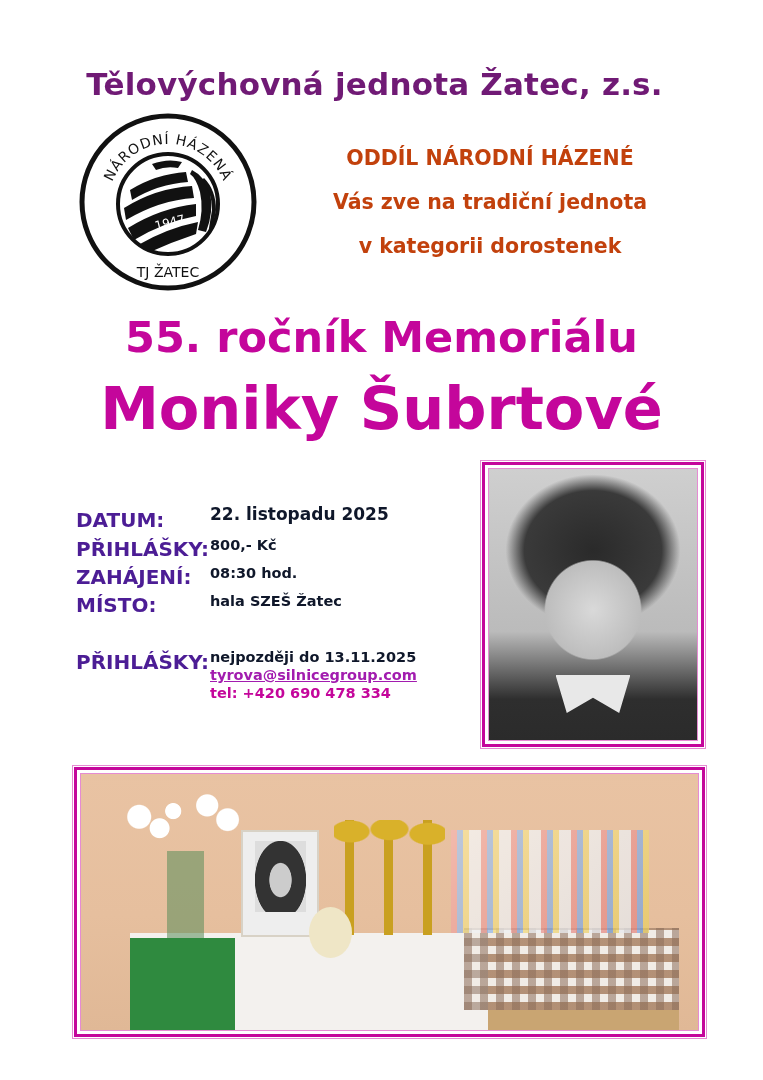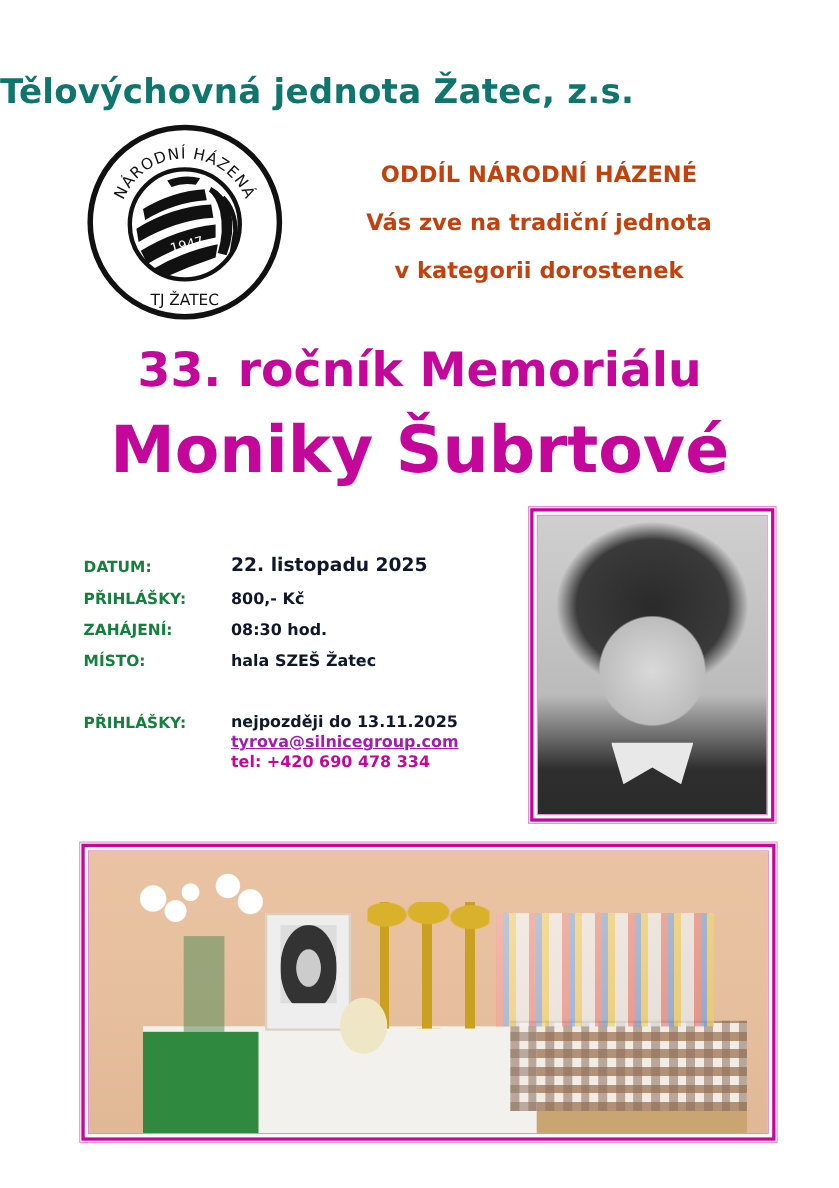--- a/index.html
+++ b/index.html
@@ -1,25 +1,25 @@
 <!DOCTYPE html>
 <html><head>
 <meta charset="utf-8">
 <style>
   html, body { margin:0; padding:0; background:#ffffff; }
   body { width:763px; height:1080px; position:relative; overflow:hidden; font-family:"DejaVu Sans", sans-serif; color:#000; }
   .abs { position:absolute; }
-  .org-title { left:0; width:749px; top:66px; text-align:left; font-weight:bold; font-size:31px; letter-spacing:0.2px; color:#0f766e; }
+  .org-title { left:0; width:749px; top:66px; text-align:center; font-weight:bold; font-size:31px; letter-spacing:0.2px; color:#701a75; }
   .logo { left:78px; top:112px; width:180px; height:180px; }
   .invite { left:290px; width:400px; text-align:center; font-weight:bold; font-size:20.5px; color:#c2410c; }
   .inv1 { top:146px; } .inv2 { top:190px; } .inv3 { top:234px; }
   .headline { left:0; width:763px; text-align:center; font-weight:bold; color:#c4069b; }
   .h1 { top:312px; font-size:43px; }
   .h2 { top:374px; font-size:59px; }
-  .info-label { left:76px; font-weight:bold; font-size:14px; color:#15803d; }
+  .info-label { left:76px; font-weight:bold; font-size:20px; color:#4c1d95; }
   .info-value { left:210px; font-weight:bold; font-size:14.5px; color:#0f172a; }
   .contact { left:210px; font-weight:bold; font-size:14.5px; color:#c4069b; }
   .contact a { color:#a21caf; text-decoration:underline; }
   .frame { border:3px solid #c4069b; outline:1px solid #e58bd3; outline-offset:1px; box-sizing:border-box; padding:3px; background:#fff; }
   .frame-inner { width:100%; height:100%; border:1px solid #e58bd3; box-sizing:border-box; overflow:hidden; position:relative; }
   .portrait { left:482px; top:462px; width:222px; height:285px; }
   .photo { left:74px; top:767px; width:631px; height:270px; }
 </style>
 </head>
 <body>
@@ -49,21 +49,21 @@
       <path d="M74 52 Q90 46 104 50 L100 56 Q88 54 78 58 Z"></path>
     </g>
     <text x="78" y="118" font-family="DejaVu Sans, sans-serif" font-size="12" fill="#fff" transform="rotate(-14 78 118)">1947</text>
   </svg>
 </div>
 
 <div class="abs invite inv1">ODDÍL NÁRODNÍ HÁZENÉ</div>
 <div class="abs invite inv2">Vás zve na tradiční jednota</div>
 <div class="abs invite inv3">v kategorii dorostenek</div>
 
-<div class="abs headline h1">33. ročník Memoriálu</div>
+<div class="abs headline h1">55. ročník Memoriálu</div>
 <div class="abs headline h2">Moniky Šubrtové</div>
 
 <div>
   <div class="abs info-label" style="top:508px">DATUM:</div>
   <div class="abs info-value" style="top:504px;font-size:17px">22. listopadu 2025</div>
   <div class="abs info-label" style="top:537px">PŘIHLÁŠKY:</div>
   <div class="abs info-value" style="top:537px">800,- Kč</div>
   <div class="abs info-label" style="top:565px">ZAHÁJENÍ:</div>
   <div class="abs info-value" style="top:565px">08:30 hod.</div>
   <div class="abs info-label" style="top:593px">MÍSTO:</div>

